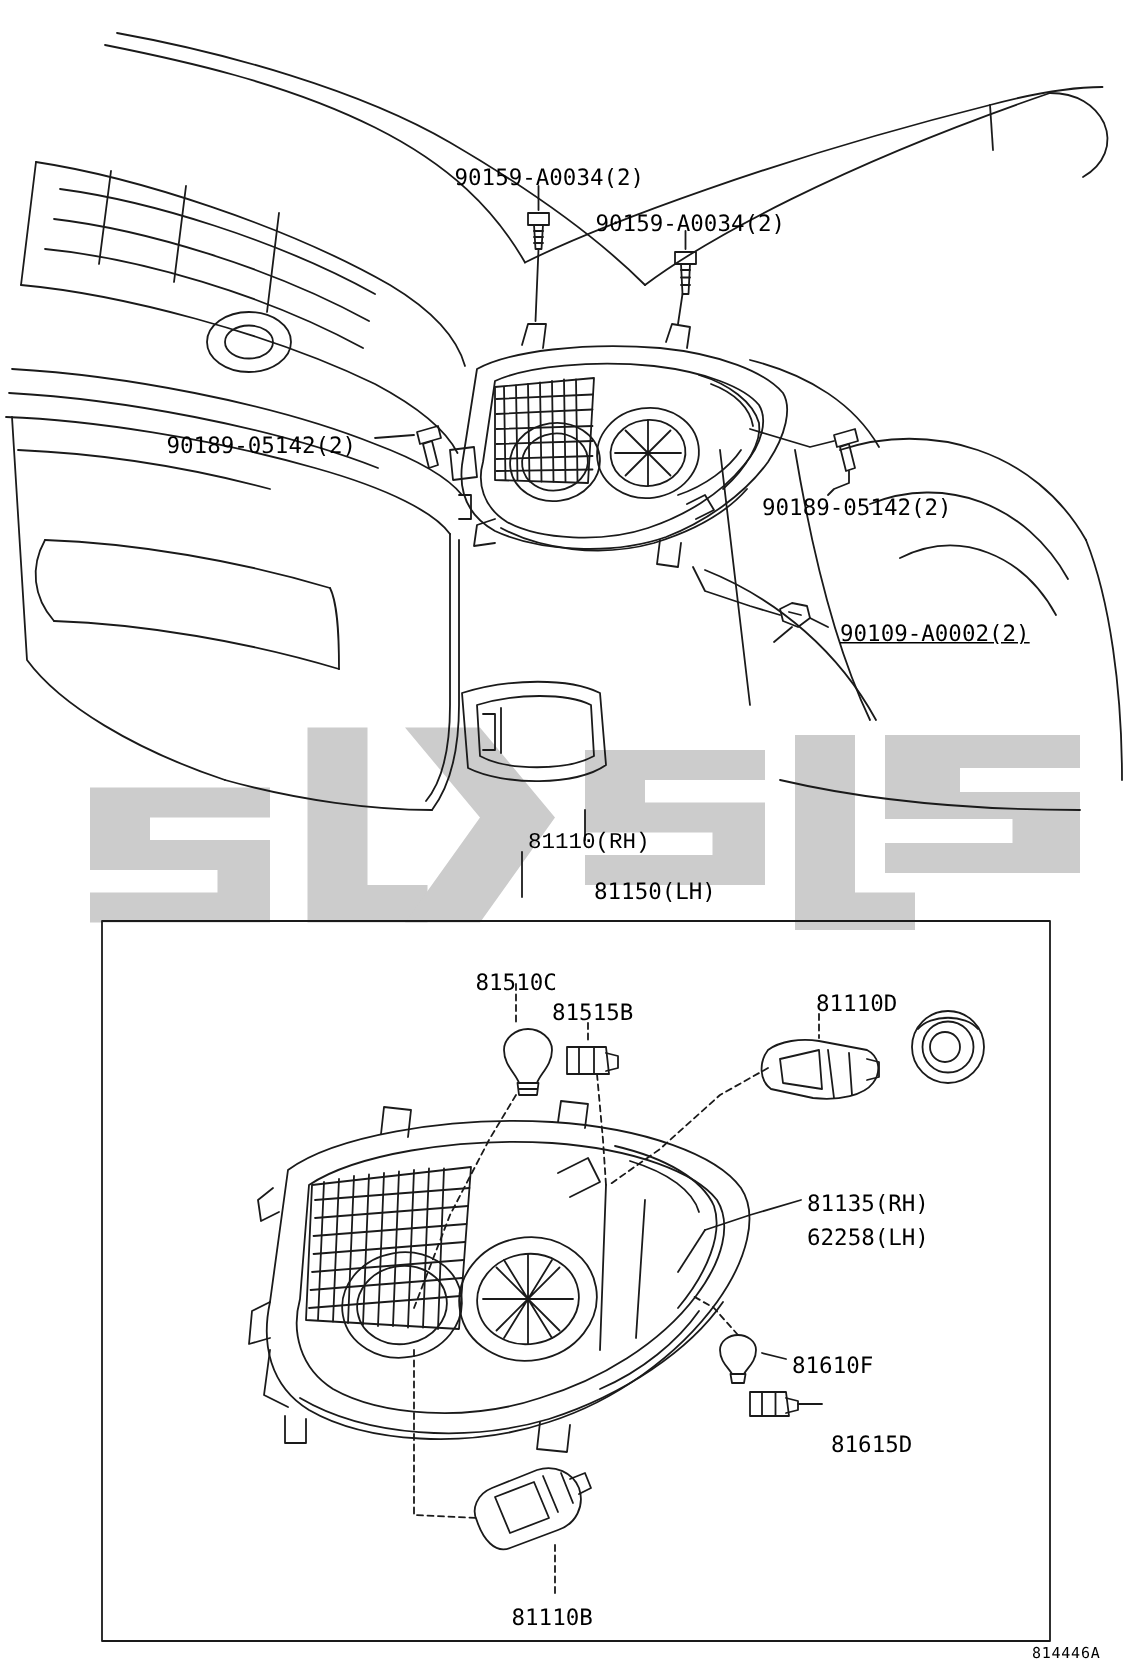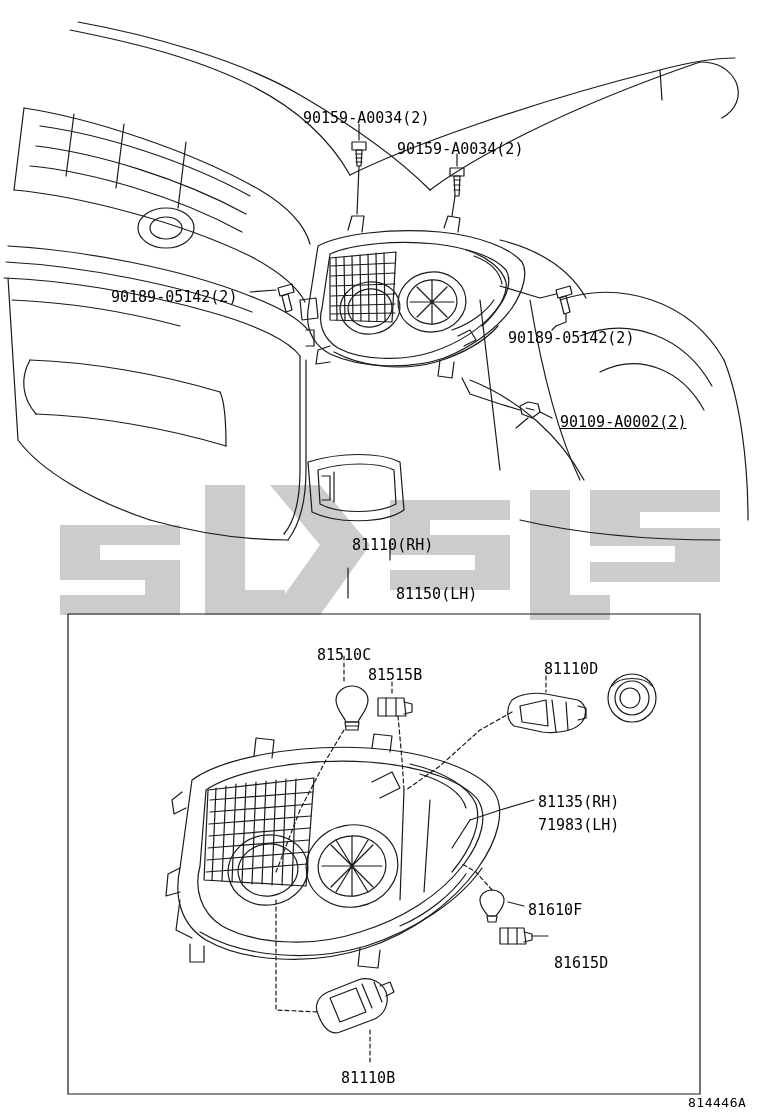--- a/index.html
+++ b/index.html
@@ -25,21 +25,21 @@
   .lbl {
     position: absolute;
     font-family: "DejaVu Sans Mono", monospace;
     font-size: 15px;
     color: #000000;
     white-space: pre;
     letter-spacing: 0px;
     line-height: 19px;
   }
   .lbl.small {
-    font-size: 13px;
+    font-size: 10px;
     letter-spacing: 0.5px;
   }
   .wm {
     position: absolute;
     left: 30px;
     top: 470px;
     width: 700px;
     height: 160px;
     pointer-events: none;
   }
@@ -284,27 +284,27 @@
       <path d="M276 900 L 276 1010 L 318 1012" stroke-dasharray="4 3"></path>
     </g>
   </svg>
 
   <div class="lbl" style="left:303px; top:109px;">90159-A0034(2)</div>
   <div class="lbl" style="left:397px; top:140px;">90159-A0034(2)</div>
   <div class="lbl" style="left:111px; top:288px;">90189-05142(2)</div>
   <div class="lbl" style="left:508px; top:329px;">90189-05142(2)</div>
   <div class="lbl" style="left:560px; top:413px;text-decoration:underline;">90109-A0002(2)</div>
 
-  <div class="lbl" style="left:352px; top:536px;">81110(RH)</div>
+  <div class="lbl" style="left:352px; top:552px;font-family:Liberation Mono, monospace;">81110(RH)</div>
   <div class="lbl" style="left:368px; top:585px;margin-left:28px;">81150(LH)</div>
 
   <div class="lbl" style="left:317px; top:646px;">81510C</div>
   <div class="lbl" style="left:368px; top:666px;">81515B</div>
   <div class="lbl" style="left:544px; top:660px;">81110D</div>
   <div class="lbl" style="left:538px; top:793px;">81135(RH)</div>
-  <div class="lbl" style="left:538px; top:816px;">71983(LH)</div>
+  <div class="lbl" style="left:538px; top:816px;">62258(LH)</div>
   <div class="lbl" style="left:528px; top:901px;">81610F</div>
   <div class="lbl" style="left:554px; top:930px;margin-top:24px;">81615D</div>
   <div class="lbl" style="left:341px; top:1069px;">81110B</div>
 
   <div class="lbl small" style="left:688px; top:1093px;">814446A</div>
 
 </div>
 
 </body></html>

